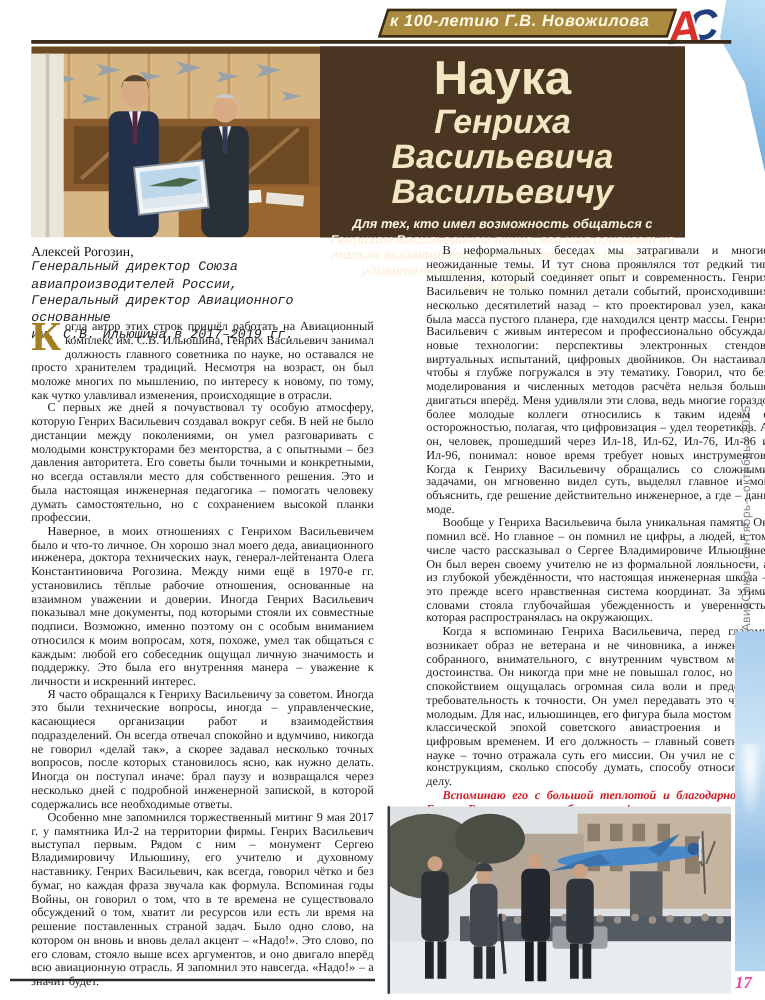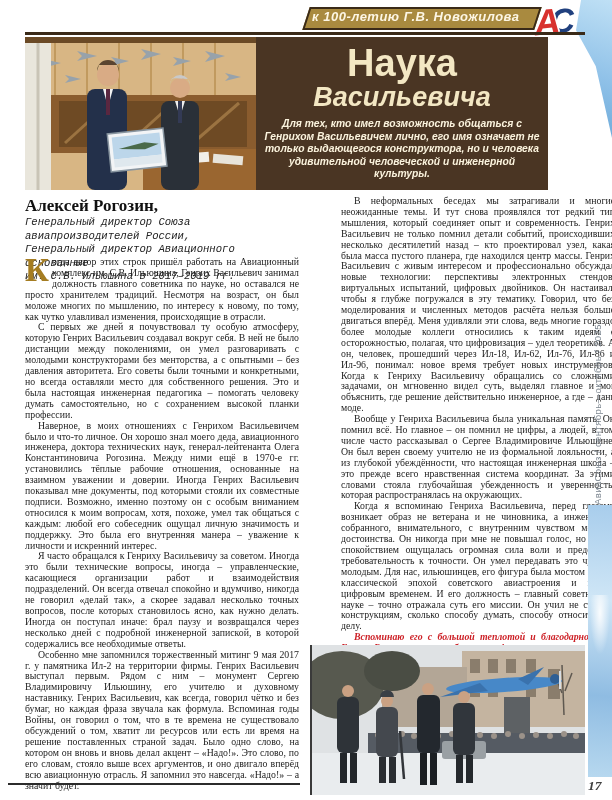--- a/index.html
+++ b/index.html
@@ -34,21 +34,21 @@
           font-style:italic;font-size:10.3px;line-height:12.5px;color:#fbf3dd;text-align:center;}
 
   
   .photo-top{position:absolute;left:25px;top:37px;width:231px;height:153px;overflow:hidden;}
   .photo-bottom{position:absolute;left:310px;top:645px;width:273px;height:150px;overflow:hidden;
           border-left:2px solid #3a3a3a;}
   .photo-top svg,.photo-bottom svg{display:block;}
 
   
   .author{position:absolute;left:25px;top:196px;width:274px;}
-  .author .name{font-weight:bold;font-size:17px;color:#111;}
+  .author .name{font-weight:normal;font-size:11px;color:#111;}
   .author .role{font-style:italic;font-size:10.6px;line-height:13.5px;color:#222;font-family:Liberation Mono, monospace;}
 
   
   .col{position:absolute;width:274px;font-size:9.8px;line-height:10.9px;color:#1c1c1c;
        text-align:justify;}
   .col p{margin:0;text-indent:13px;}
   .col-left{left:25px;top:257px;height:522px;}
   .col-right{left:311px;top:196px;height:446px;margin-left:30px;}
   p.lead-p{text-indent:0;}
   .dropcap{float:left;font-size:33px;line-height:27px;font-weight:bold;color:#a57d22;
@@ -59,21 +59,21 @@
 
   
   .side-text{position:absolute;left:592px;top:300px;height:205px;
        writing-mode:vertical-rl;transform:rotate(180deg);
        font-family:"Liberation Sans",sans-serif;font-size:9.5px;color:#7c8690;letter-spacing:.4px;}
   .sky-strip{position:absolute;left:588px;top:505px;width:24px;height:272px;
        background:linear-gradient(185deg,#a8cdec 0%,#cfe6f6 35%,#8fbce2 70%,#b7d8ef 100%);}
   .sky-strip .cloud{position:absolute;left:2px;top:90px;width:20px;height:60px;
        background:radial-gradient(ellipse at 50% 30%,rgba(255,255,255,.9),rgba(255,255,255,0) 70%);}
   .page-num{position:absolute;left:588px;top:778px;font-family:"Liberation Serif",serif;
-       font-weight:bold;font-style:italic;font-size:13.5px;color:#404040;}
+       font-weight:bold;font-style:italic;font-size:13.5px;color:#ec4899;}
 </style>
 </head>
 <body>
 
 <div class="page">
 
   <div class="sky-corner"></div>
   <div class="banner"></div>
   <div class="banner-text">к 100-летию Г.В. Новожилова</div>
   <div class="logo">
@@ -145,21 +145,22 @@
         <rect x="84" y="94" width="56" height="38" fill="#f2f4f6" stroke="#8895a0" stroke-width="1.5"></rect>
         <rect x="88" y="98" width="48" height="22" fill="#bcd6ea"></rect>
         <path d="M94 110 l26 -4 14 3 -14 4 -10 -1 z" fill="#4a6a4a"></path>
         <rect x="88" y="120" width="48" height="8" fill="#dfe8ee"></rect>
       </g>
     </svg>
   </div>
 
   <div class="title-block">
     <div class="title-l1">Наука</div>
-    <div class="title-l3">Васильевича</div>
+    <div class="title-l2">Генриха Васильевича</div>
+    <div class="title-l3">Васильевичу</div>
     <div class="title-lead">Для тех, кто имел возможность общаться с Генрихом Васильевичем лично, его имя означает не только выдающегося конструктора, но и человека удивительной человеческой и инженерной культуры.</div>
   </div>
 
   <div class="author">
     <div class="name">Алексей Рогозин,</div>
     <div class="role">Генеральный директор Союза авиапроизводителей России,</div>
     <div class="role">Генеральный директор Авиационного основанные</div>
     <div class="role">им. С.В. Ильюшина в 2017–2019 гг.</div>
   </div>
 

